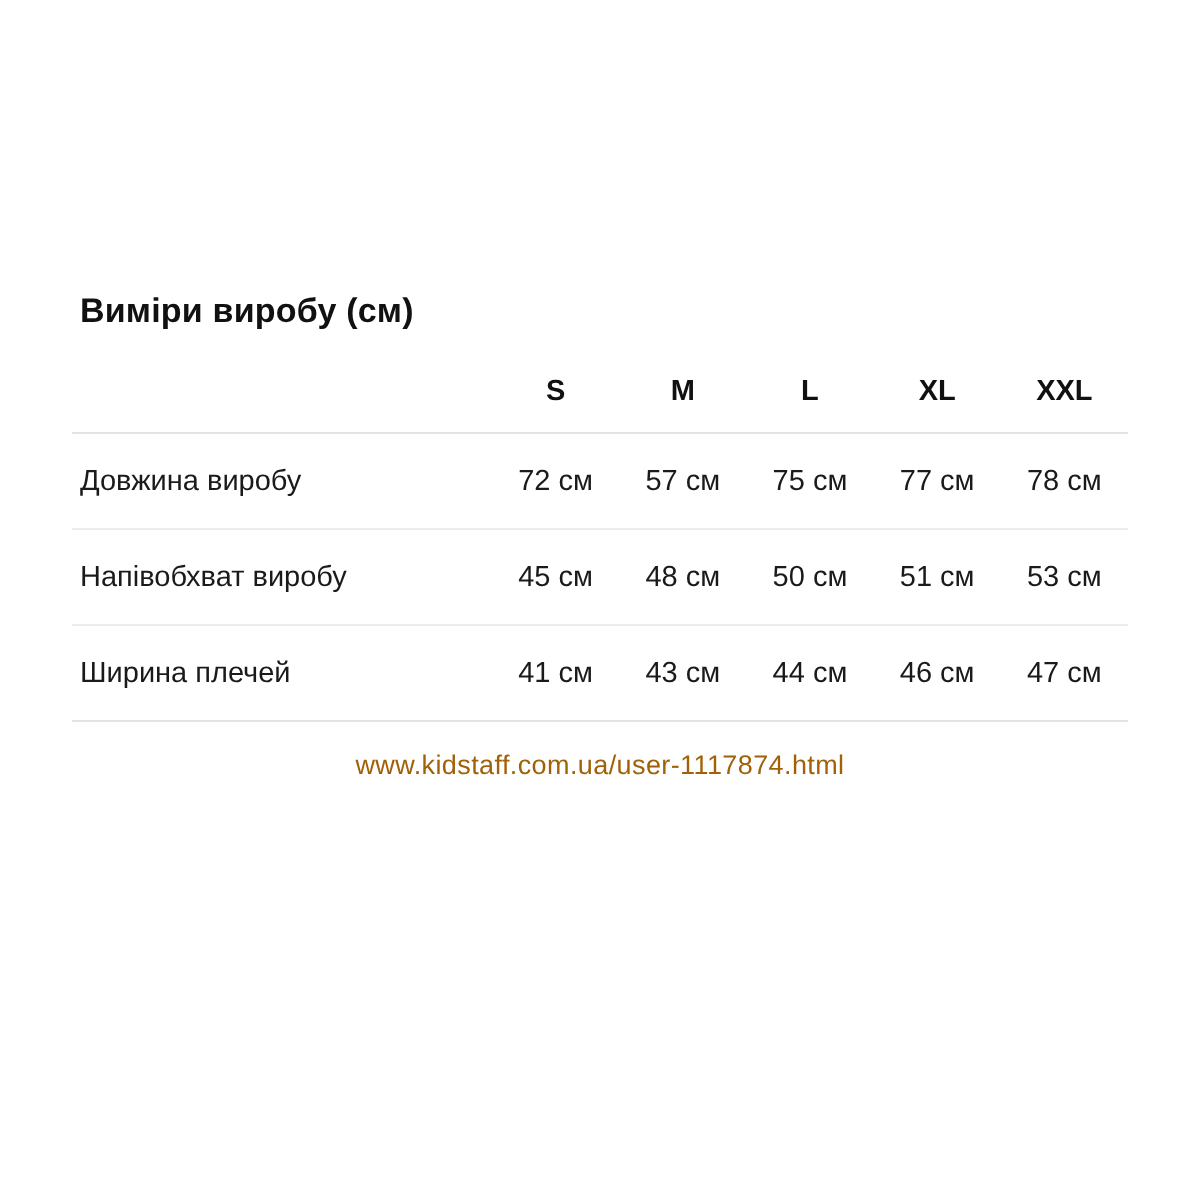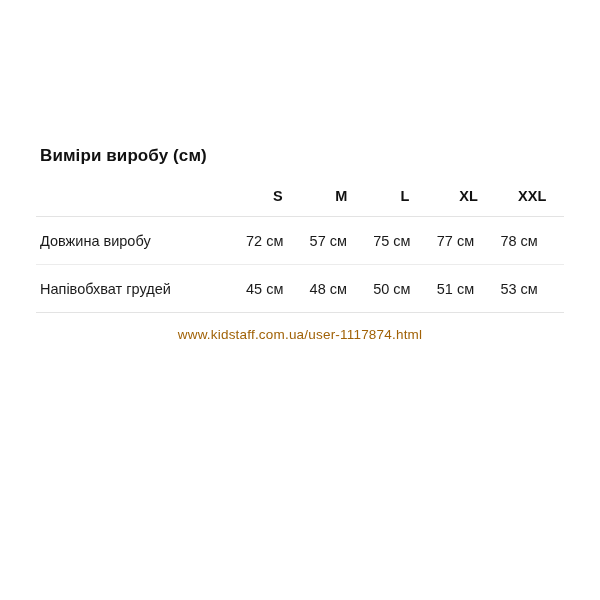--- a/index.html
+++ b/index.html
@@ -49,21 +49,21 @@
     padding: 8px 0 12px 0;
     text-align: center;
     border-bottom: 1px solid #e3e3e3;
   }
   table.size-table thead th.corner {
     text-align: left;
     width: 210px;
   }
   table.size-table tbody td {
     padding: 16px 0 15px 0;
-    text-align: left;
+    text-align: center;
     color: #1a1a1a;
     border-bottom: 1px solid #ececec;
     font-size: 14.5px;
     white-space: nowrap;
   }
   table.size-table tbody tr:last-child td {
     border-bottom: 1px solid #e3e3e3;
   }
   table.size-table tbody td.rowhead {
     text-align: left;
@@ -102,26 +102,34 @@
       <tbody>
         <tr>
           <td class="rowhead">Довжина виробу</td>
           <td>72 см</td>
           <td>57 см</td>
           <td>75 см</td>
           <td>77 см</td>
           <td>78 см</td>
         </tr>
         <tr>
-          <td class="rowhead">Напівобхват грудей</td>
+          <td class="rowhead">Напівобхват виробу</td>
           <td>45 см</td>
           <td>48 см</td>
           <td>50 см</td>
           <td>51 см</td>
           <td>53 см</td>
+        </tr>
+        <tr>
+          <td class="rowhead">Ширина плечей</td>
+          <td>41 см</td>
+          <td>43 см</td>
+          <td>44 см</td>
+          <td>46 см</td>
+          <td>47 см</td>
         </tr>
       </tbody>
     </table>
 
     <div class="watermark">www.kidstaff.com.ua/user-1117874.html</div>
 
   </div>
 </div>
 
 </body></html>

